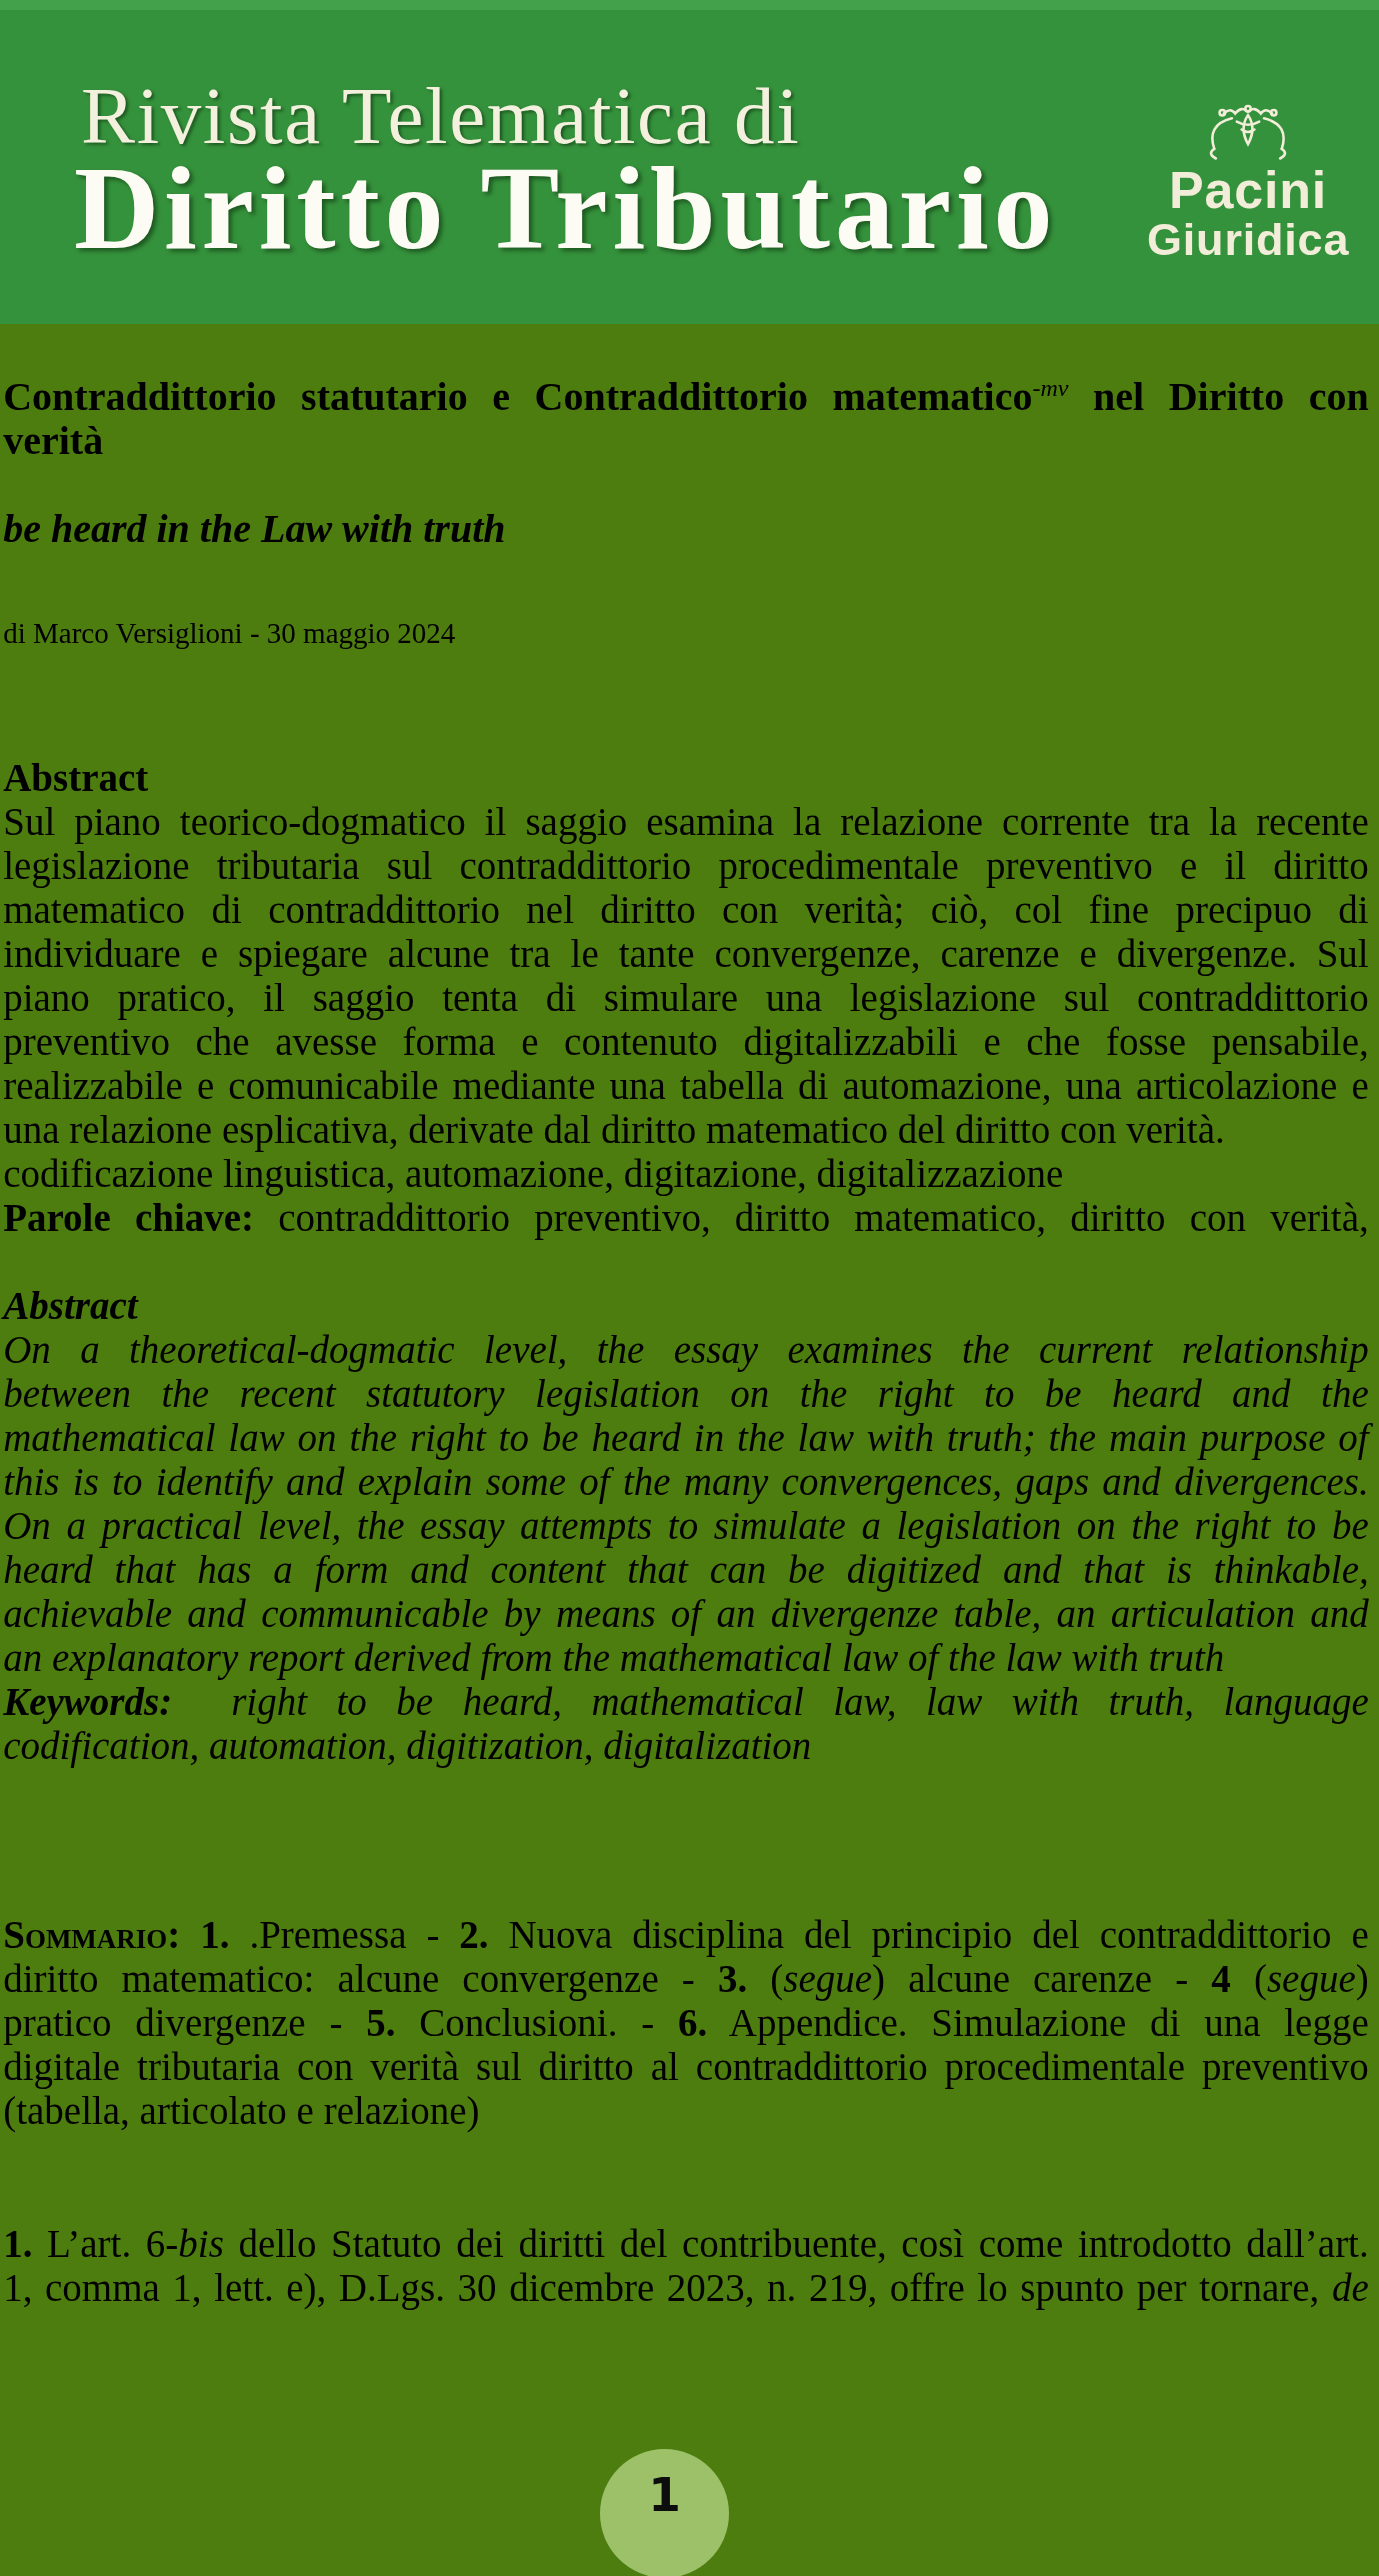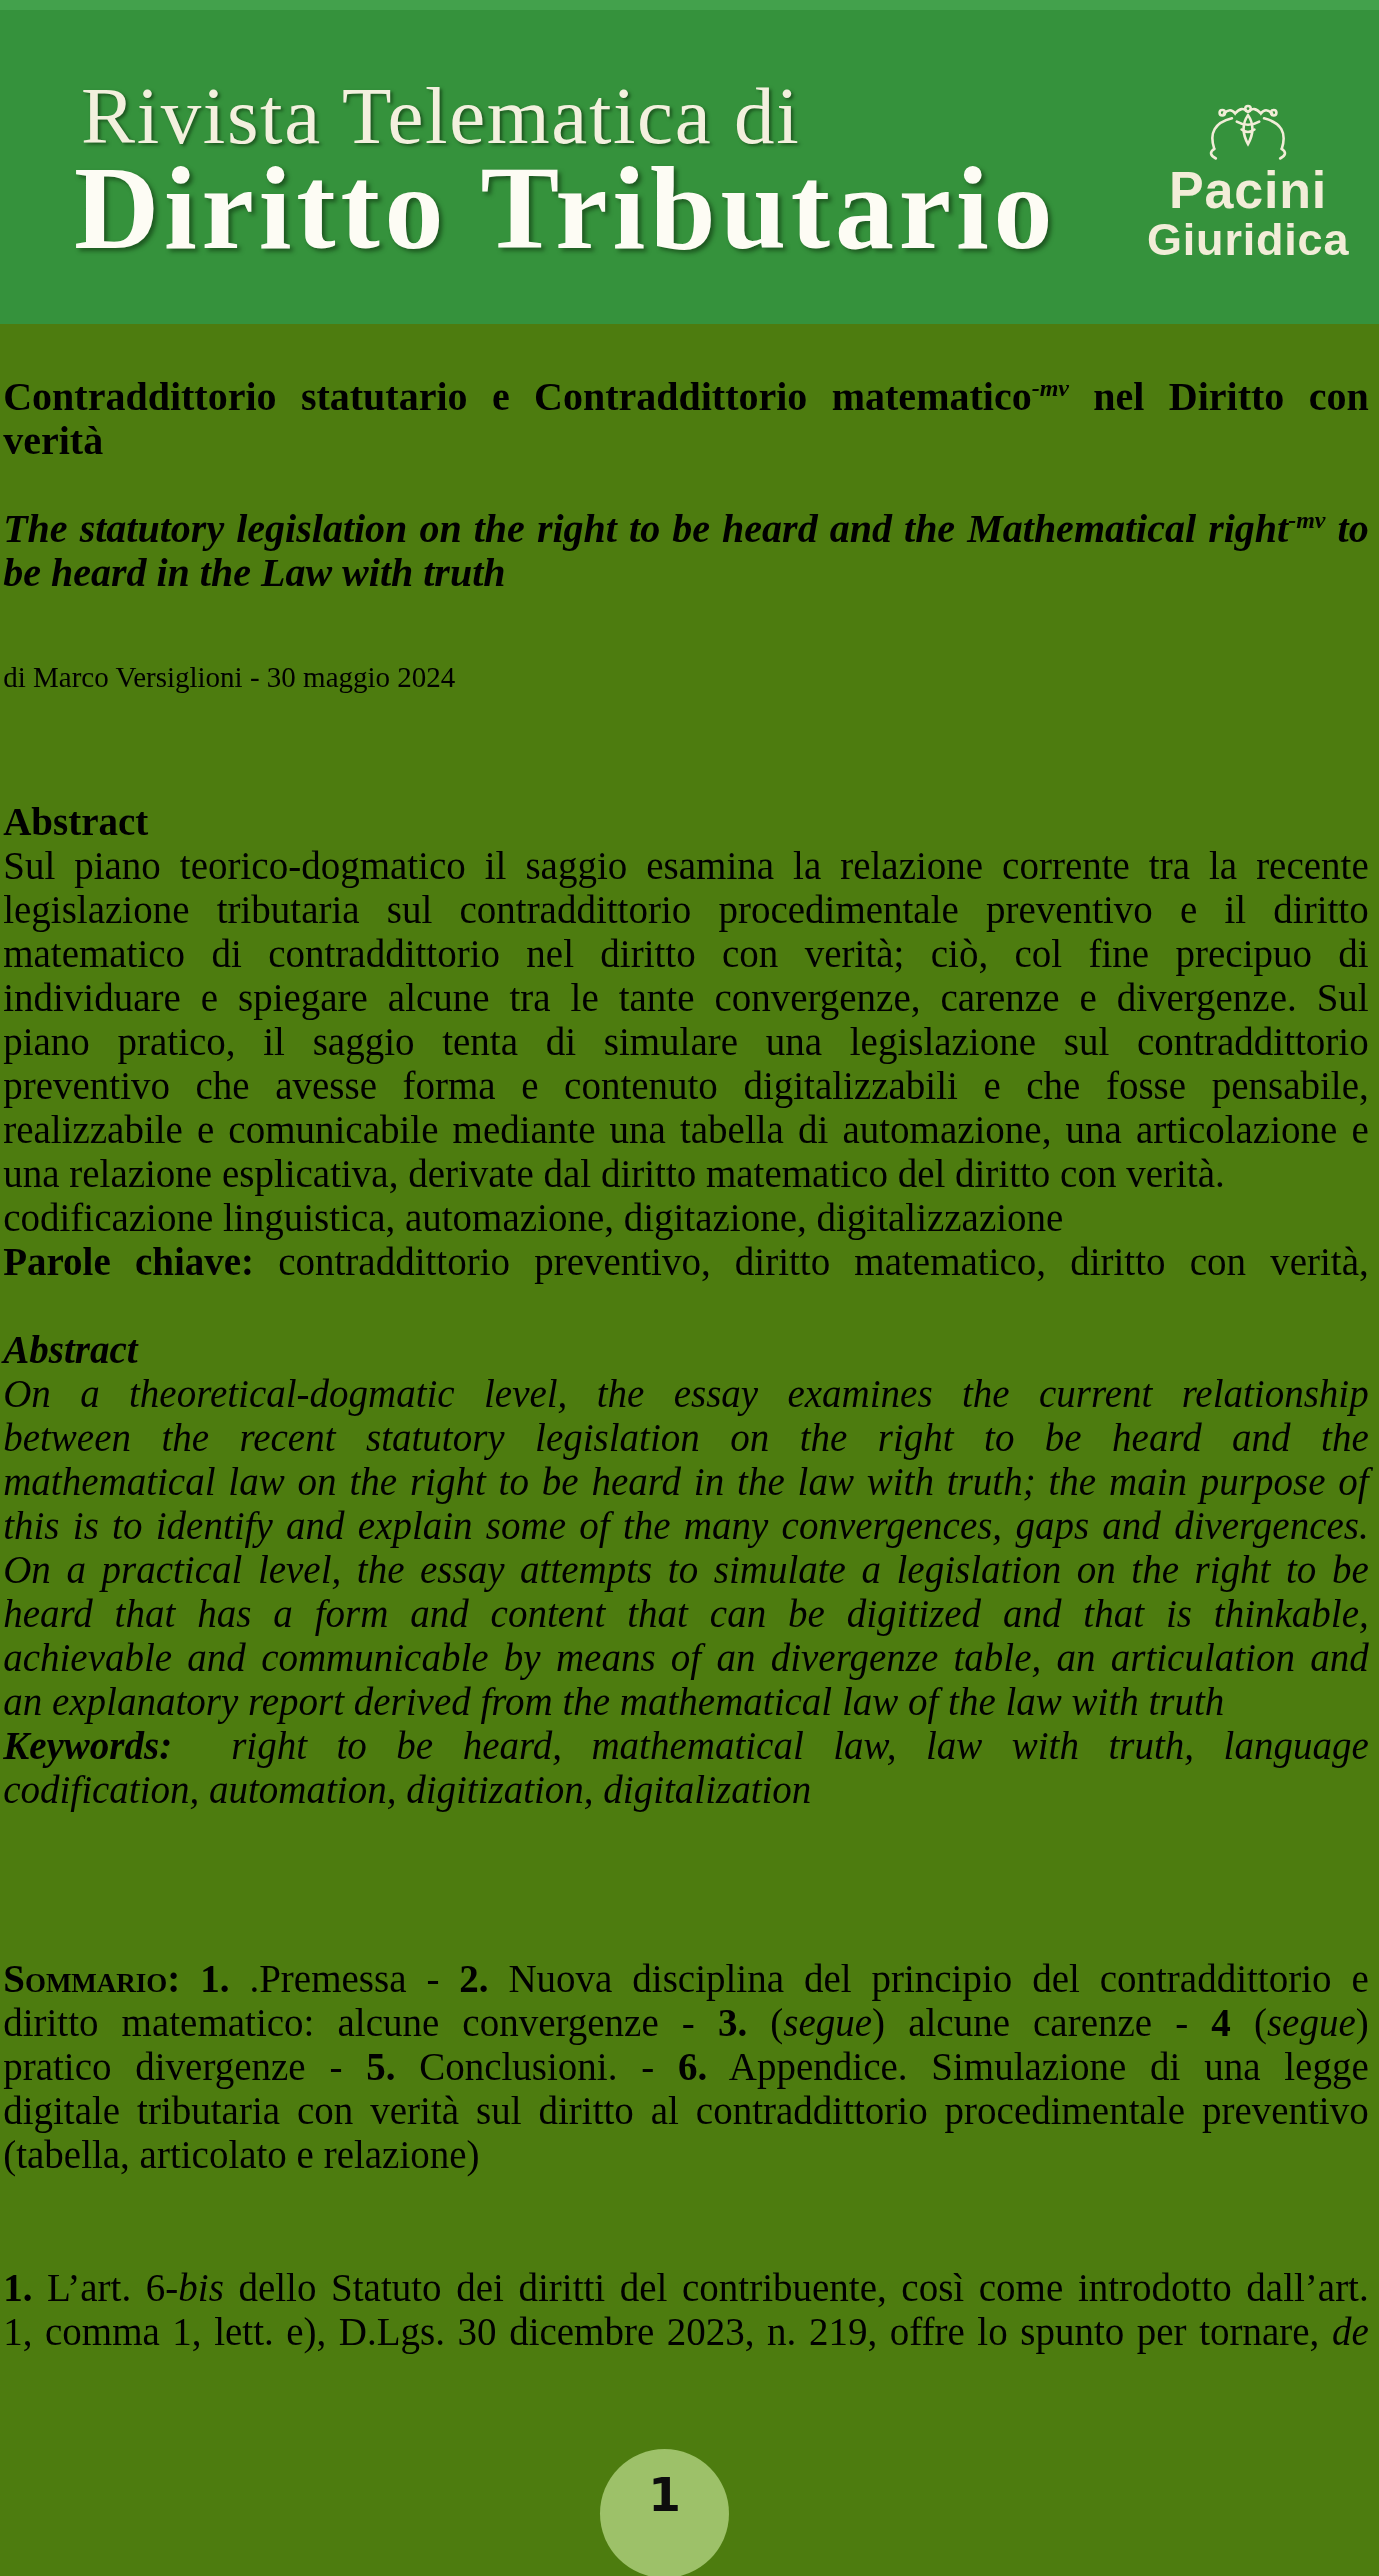--- a/index.html
+++ b/index.html
@@ -69,21 +69,21 @@
   .title-en { margin: 44px 0 0 0; font-size: 40px; line-height: 44px; font-weight: bold; font-style: italic; }
   .byline   { margin: 60px 0 0 0; font-size: 29px; line-height: 44px; }
   .abs-head { margin: 101px 0 0 0; font-size: 39px; line-height: 44px; font-weight: bold; }
   .abs-head.en { margin-top: 44px; font-style: italic; }
   .sommario { margin-top: 145px; }
   .par1 { margin-top: 89px; }
 
   .r-b   { font-weight: bold; }
   .r-i   { font-style: italic; }
   .r-scb { font-weight: bold; font-variant: small-caps; }
-  .r-sup { vertical-align: super; font-size: 60%; line-height: 0; font-weight: bold; font-style: italic; }
+  .r-sup { vertical-align: super; font-size: 60%; line-height: 0; font-weight: normal; font-style: italic; }
 
   
   .page-circle {
     position: absolute;
     left: 600px; top: 2449px;
     width: 129px; height: 129px;
     border-radius: 50%;
     background: #9DC169;
     text-align: center;
   }
@@ -124,21 +124,20 @@
   </header>
 
   <main class="content">
 
     <h1 class="jpara title-it">
         <div class="jline"><span>Contraddittorio statutario e Contraddittorio matematico</span><span class="r-sup">-mv</span><span> nel Diritto con</span></div>
         <div class="jline last"><span>verità</span></div>
       </h1>
 
     <h2 class="jpara title-en">
-        <div class="jline"><span>The statutory legislation on the right to be heard and the Mathematical right</span><span class="r-sup">-mv</span><span> to</span></div>
         <div class="jline last"><span>be heard in the Law with truth</span></div>
       </h2>
 
     <p class="byline">di Marco Versiglioni - 30 maggio 2024</p>
 
     <p class="abs-head">Abstract</p>
     <div class="jpara">
         <div class="jline"><span>Sul piano teorico-dogmatico il saggio esamina la relazione corrente tra la recente</span></div>
         <div class="jline"><span>legislazione tributaria sul contraddittorio procedimentale preventivo e il diritto</span></div>
         <div class="jline"><span>matematico di contraddittorio nel diritto con verità; ciò, col fine precipuo di</span></div>

